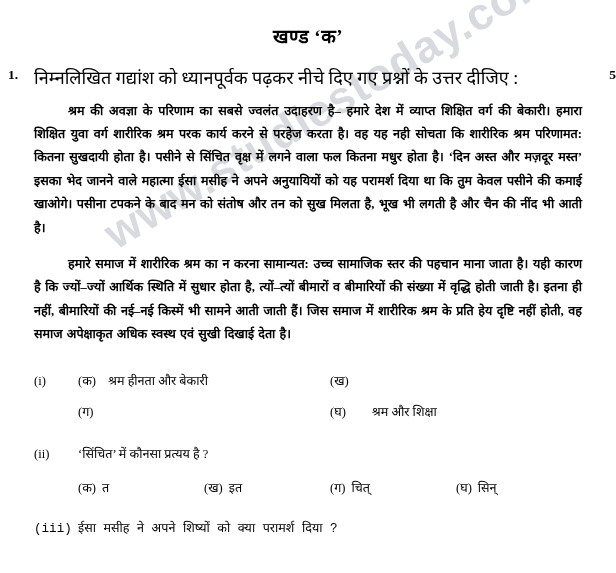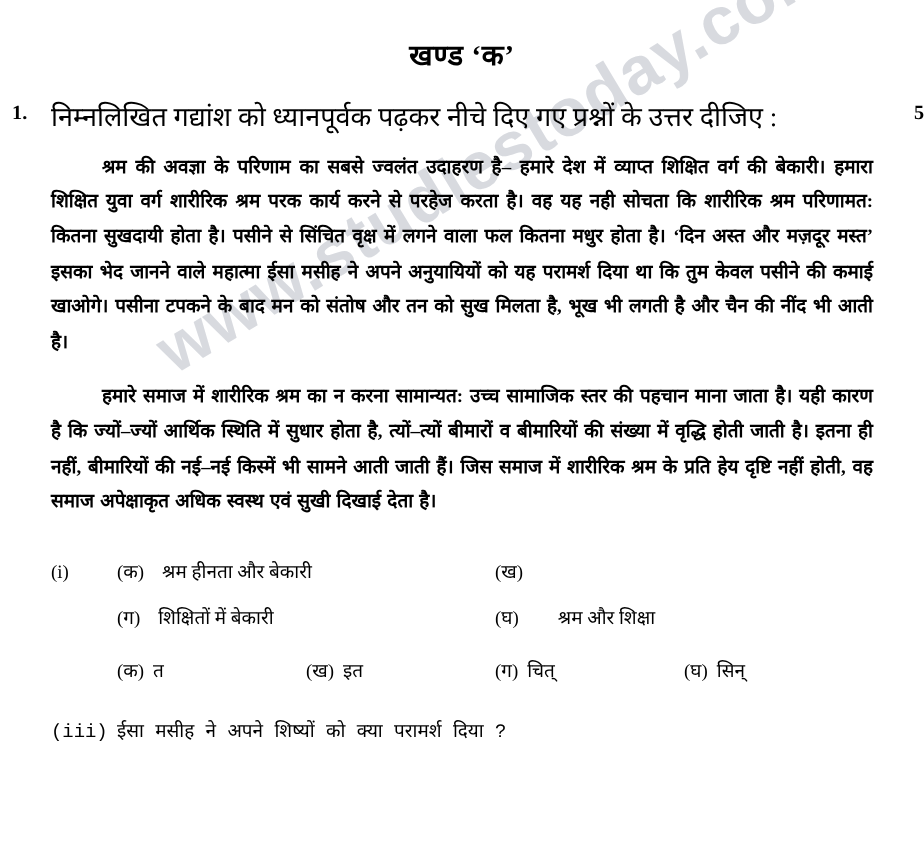--- a/index.html
+++ b/index.html
@@ -177,28 +177,31 @@
       <span class="opt-text">श्रम हीनता और बेकारी</span>
     </div>
     <div class="opt opt-2col right">
       <span class="opt-label">(ख)</span>
     </div>
   </div>
 
   <div class="options-row wide2">
     <div class="opt opt-2col">
       <span class="opt-label">(ग)</span>
-      <span class="opt-text">शिक्षितों में बेकारी</span>
     </div>
     <div class="opt opt-2col right">
       <span class="opt-label">(घ)</span>
       <span class="opt-text">श्रम और शिक्षा</span>
     </div>
   </div>
 
+  <div class="sub-q mid">
+    <span class="sub-q-roman">(ii)</span>
+    <span>‘सिंचित’ में कौनसा प्रत्यय है ?</span>
+  </div>
 
   <div class="options-row quad">
     <div class="opt opt-4col">
       <span class="opt-label">(क)</span>
       <span class="opt-text">त</span>
     </div>
     <div class="opt opt-4col">
       <span class="opt-label">(ख)</span>
       <span class="opt-text">इत</span>
     </div>

